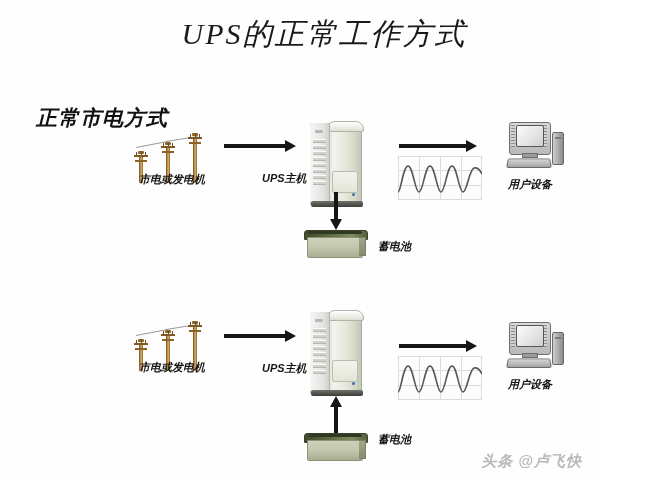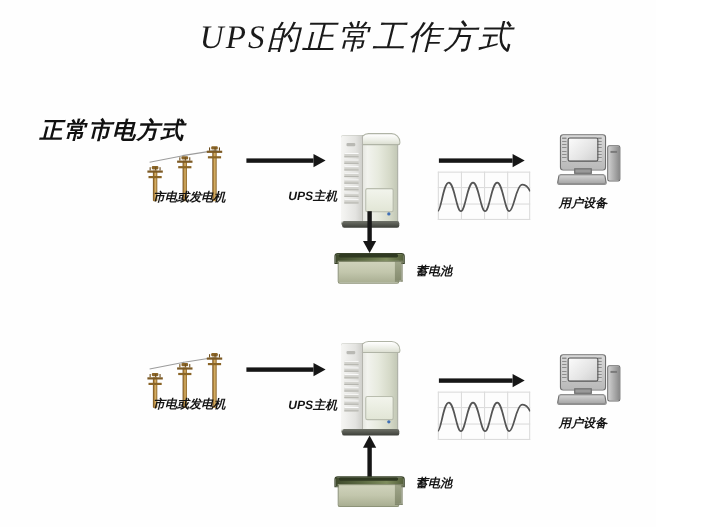--- a/index.html
+++ b/index.html
@@ -616,14 +616,15 @@
     <div class="vent vent-r"></div>
     <div class="screen"></div>
     <div class="mon-base"></div>
     <div class="keyboard"></div>
     <div class="tower">
         <div class="tower-slot"></div>
       </div>
   </div>
   <div class="fig-label" style="left:508px; top:377px;">用户设备</div>
 
+  <div class="watermark">头条 @卢飞快</div>
 
 </div>
 
 </body></html>

